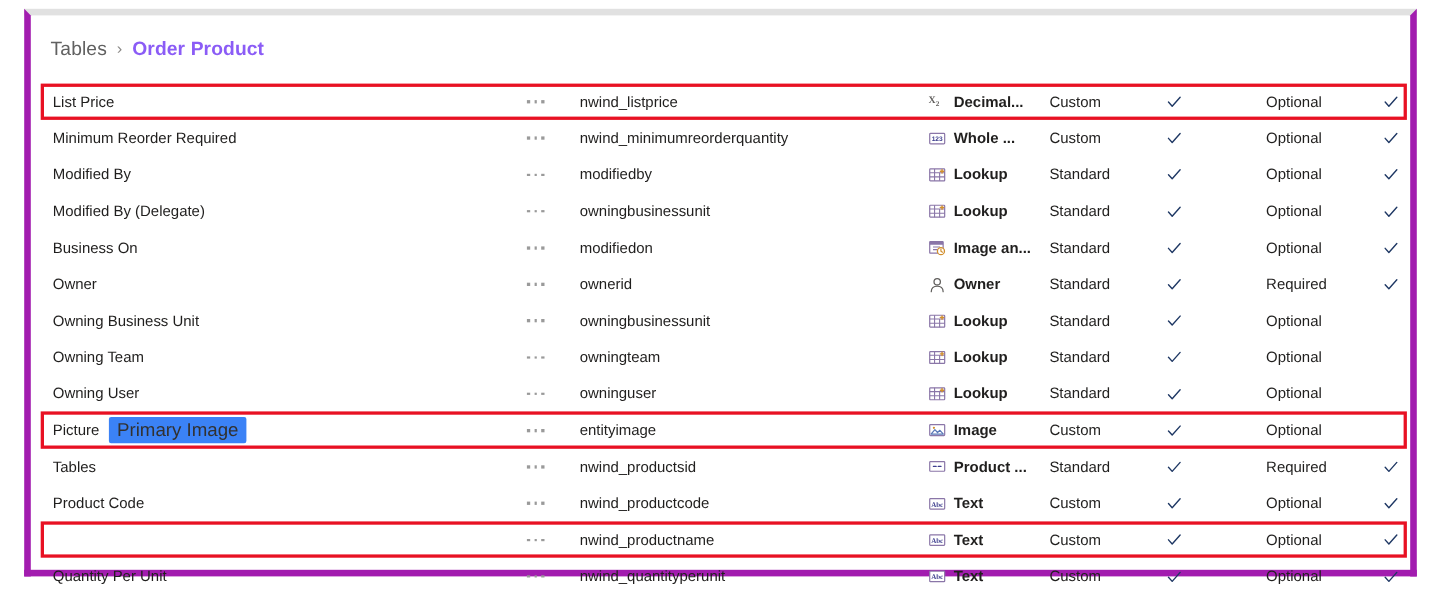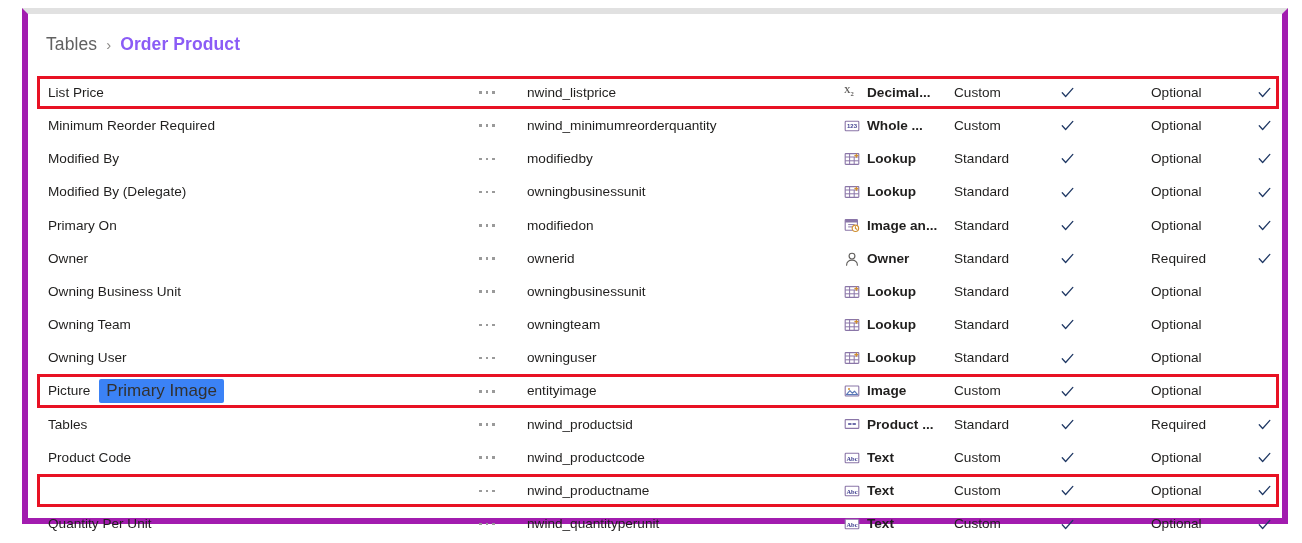--- a/index.html
+++ b/index.html
@@ -295,21 +295,21 @@
         </div>
         <div class="cell c-required">Optional</div>
         <div class="cell c-check2">
           <svg class="chk" style="color:#1f3864">
             <use href="#i-check-icon"></use>
           </svg>
         </div>
       </div>
       <div class="row">
         <div class="cell c-display">
-          <span>Primary On</span>
+          <span>Business On</span>
         </div>
         <div class="cell c-ellipsis" title="More commands">
           <span class="dots">
             <i></i>
             <i></i>
             <i></i>
           </span>
         </div>
         <div class="cell c-logical">modifiedon</div>
         <div class="cell c-type">

